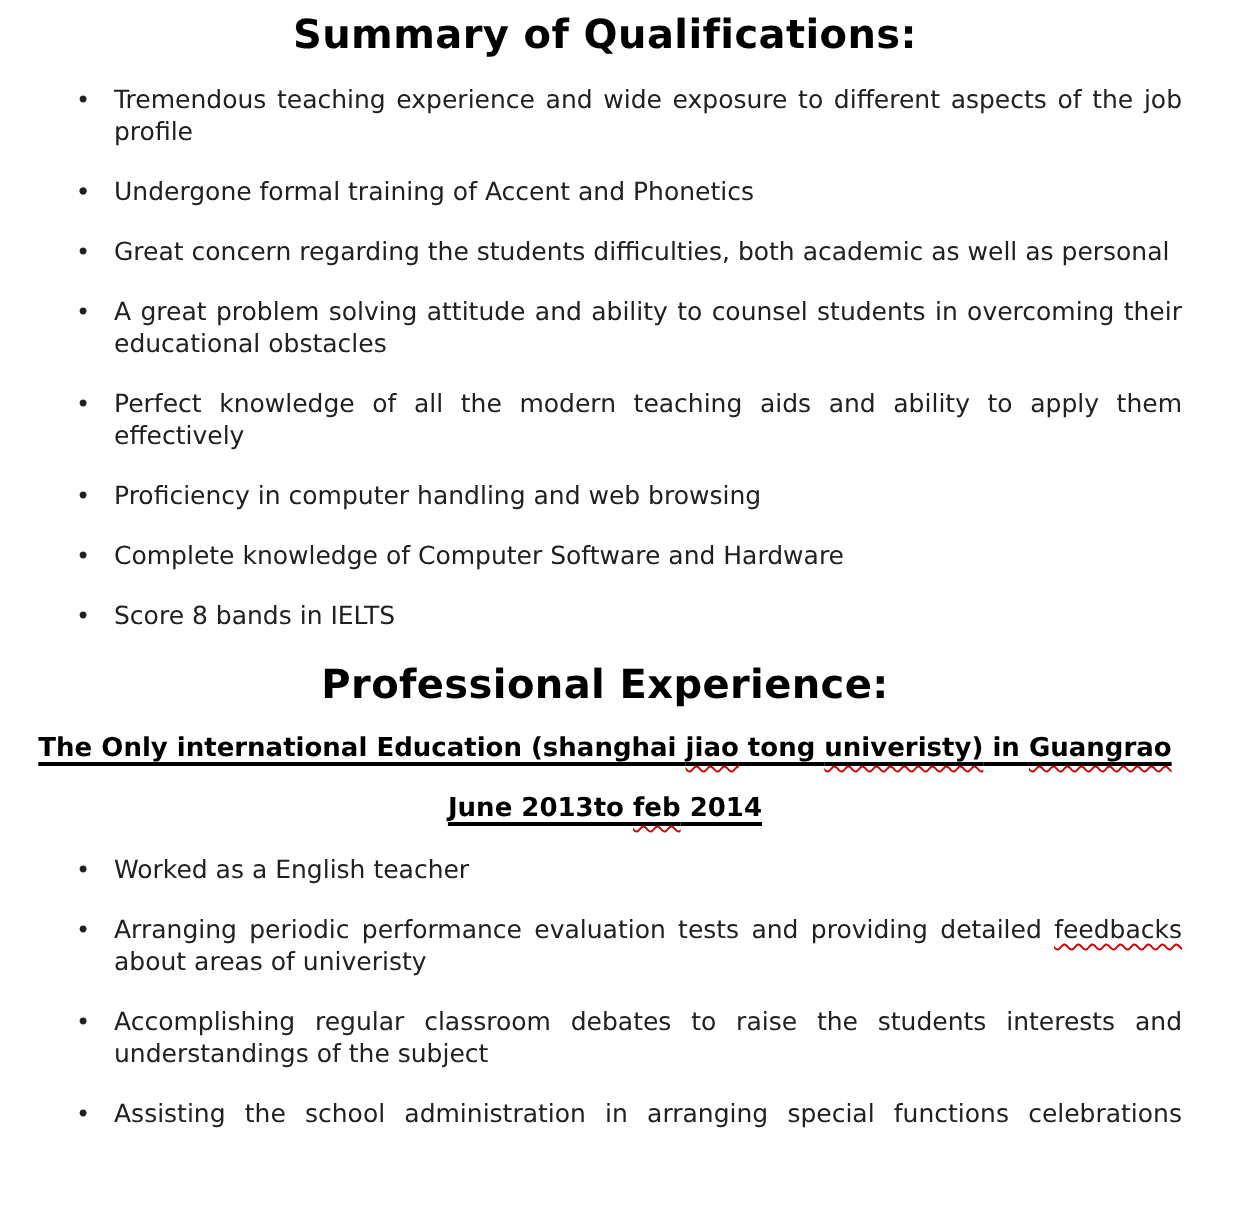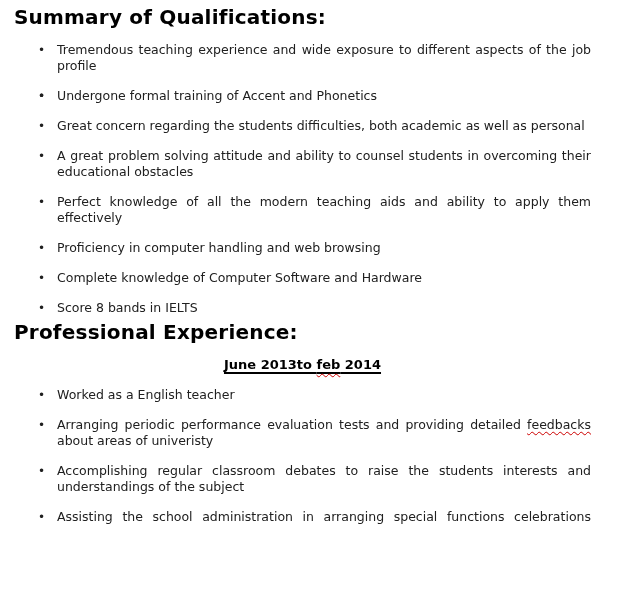--- a/index.html
+++ b/index.html
@@ -6,23 +6,23 @@
   body {
     width: 626px; height: 609px; overflow: hidden;
     font-family: "DejaVu Sans", "Liberation Sans", sans-serif;
     color: #202020;
     -webkit-font-smoothing: antialiased;
   }
   .doc { padding: 4px 35px 0 14px; }
 
   h1.sec-heading {
     font-size: 20px; line-height: 26px; font-weight: bold;
-    color: #000000; margin: 0 0 12px 0; letter-spacing: 0.2px;
+    color: #000000; margin: 0 0 12px 0; letter-spacing: 0.2px; text-align: center;
   }
-  h1.sec-heading.second { margin-top: 3px; }
+  h1.sec-heading.second { margin-top: 13px; }
 
   ul.blist { list-style: none; margin: 0 0 0 0; padding: 0 0 0 43px; }
   ul.blist li {
     position: relative;
     font-size: 12.5px; line-height: 16px;
     text-align: justify;
     margin: 0 0 14px 0;
   }
   ul.blist li:last-child { margin-bottom: 0; }
   .bullet {
@@ -66,20 +66,21 @@
     <li><span class="bullet">•</span><span>Great concern regarding the students difficulties, both academic as well as personal</span></li>
     <li><span class="bullet">•</span><span>A great problem solving attitude and ability to counsel students in overcoming their educational obstacles</span></li>
     <li><span class="bullet">•</span><span>Perfect knowledge of all the modern teaching aids and ability to apply them effectively</span></li>
     <li><span class="bullet">•</span><span>Proficiency in computer handling and web browsing</span></li>
     <li><span class="bullet">•</span><span>Complete knowledge of Computer Software and Hardware</span></li>
     <li><span class="bullet">•</span><span>Score 8 bands in IELTS</span></li>
   </ul>
 
   <h1 class="sec-heading second">Professional Experience:</h1>
 
+  <div class="subheading"><span>The Only international Education (shanghai </span><span class="sp">jiao</span><span> tong </span><span class="sp">univeristy)</span><span> in </span><span class="sp">Guangrao</span></div>
 
   <div class="subheading dates"><span>June 2013to </span><span class="sp">feb</span><span> 2014</span></div>
 
   <ul class="blist">
     <li class="plainline"><span class="bullet">•</span><span>Worked as a English teacher</span></li>
     <li><span class="bullet">•</span><span><span>Arranging periodic performance evaluation tests and providing detailed </span><span class="sp">feedbacks</span><span> about areas of univeristy</span></span></li>
     <li><span class="bullet">•</span><span>Accomplishing regular classroom debates to raise the students interests and understandings of the subject</span></li>
     <li class="justify-last"><span class="bullet">•</span><span>Assisting the school administration in arranging special functions celebrations</span></li>
   </ul>
 

